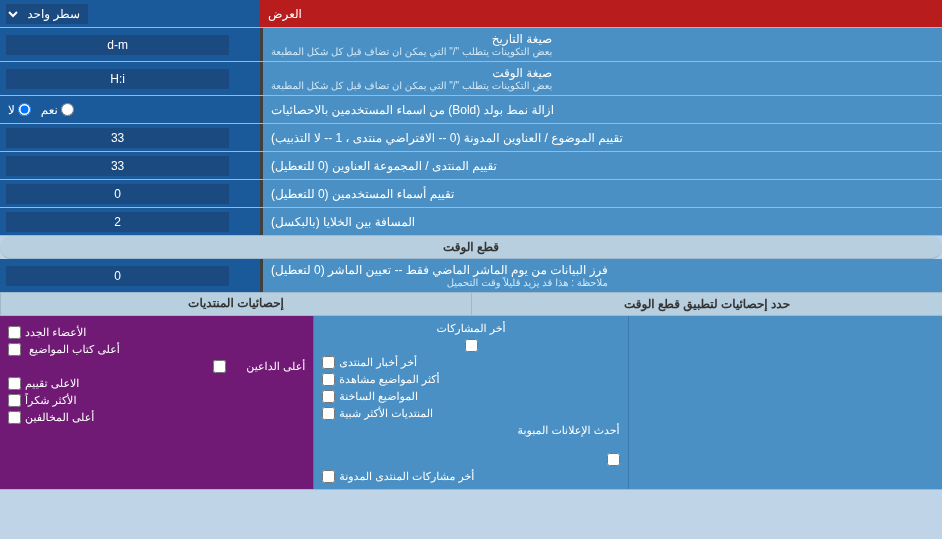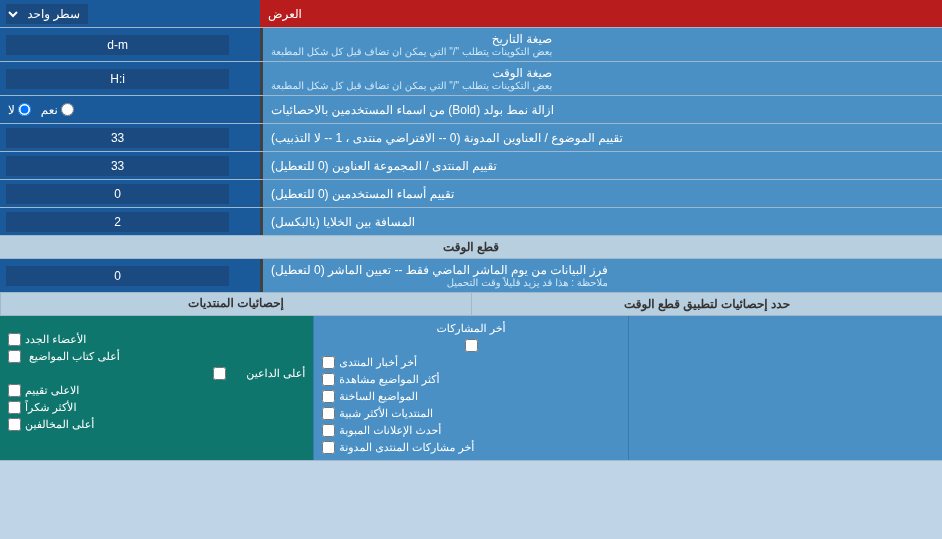--- a/index.html
+++ b/index.html
@@ -132,20 +132,21 @@
     }
 
     .gray-section-header {
       background: #b8cfe0;
       color: #333;
       text-align: center;
       font-weight: bold;
       padding: 4px 8px;
       width: 100%;
       border-bottom: 1px solid #a0b8cc;
+      border-radius: 11px;
     }
   </style>
 </head>
 <body>
 
 <div class="main-container">
 
   <div class="top-row">
     <div class="top-label">العرض</div>
     <div class="top-select-area">
@@ -266,31 +267,31 @@
           <input type="checkbox" style="">
         </div>
         <div style="display:flex;align-items:center;gap:4px;padding:2px 0;color:#fff;font-size:11px;justify-content:flex-end;">
           <span>المواضيع الساخنة</span>
           <input type="checkbox" style="">
         </div>
         <div style="display:flex;align-items:center;gap:4px;padding:2px 0;color:#fff;font-size:11px;justify-content:flex-end;">
           <span>المنتديات الأكثر شبية</span>
           <input type="checkbox" style="">
         </div>
-        <div style="display:flex;align-items:flex-start;gap:4px;padding:2px 0;color:#fff;font-size:11px;justify-content:flex-end;">
+        <div style="display:flex;align-items:flex-start;gap:16px;padding:2px 0;color:#fff;font-size:11px;justify-content:flex-end;flex-direction:column;">
           <span>أحدث الإعلانات المبوبة</span>
           <input type="checkbox" style="">
         </div>
         <div style="display:flex;align-items:center;gap:4px;padding:2px 0;color:#fff;font-size:11px;justify-content:flex-end;">
           <span>أخر مشاركات المنتدى المدونة</span>
           <input type="checkbox" style="">
         </div>
       </div>
 
-      <div style="flex:1; padding:15px 8px; background:#0f766e;">
+      <div style="flex:1; padding:8px 8px; background:#701a75;">
         <div style="display:flex;align-items:center;gap:4px;padding:2px 0;color:#fff;font-size:11px;justify-content:flex-end;">
           <span>الأعضاء الجدد</span>
           <input type="checkbox" style="">
         </div>
         <div style="display:flex;align-items:flex-start;gap:8px;padding:2px 0;color:#fff;font-size:11px;justify-content:flex-end;">
           <span>أعلى كتاب المواضيع</span>
           <input type="checkbox" style="">
         </div>
         <div style="display:flex;align-items:center;gap:20px;padding:2px 0;color:#fff;font-size:11px;justify-content:flex-start;">
           <span>أعلى الداعين</span>

